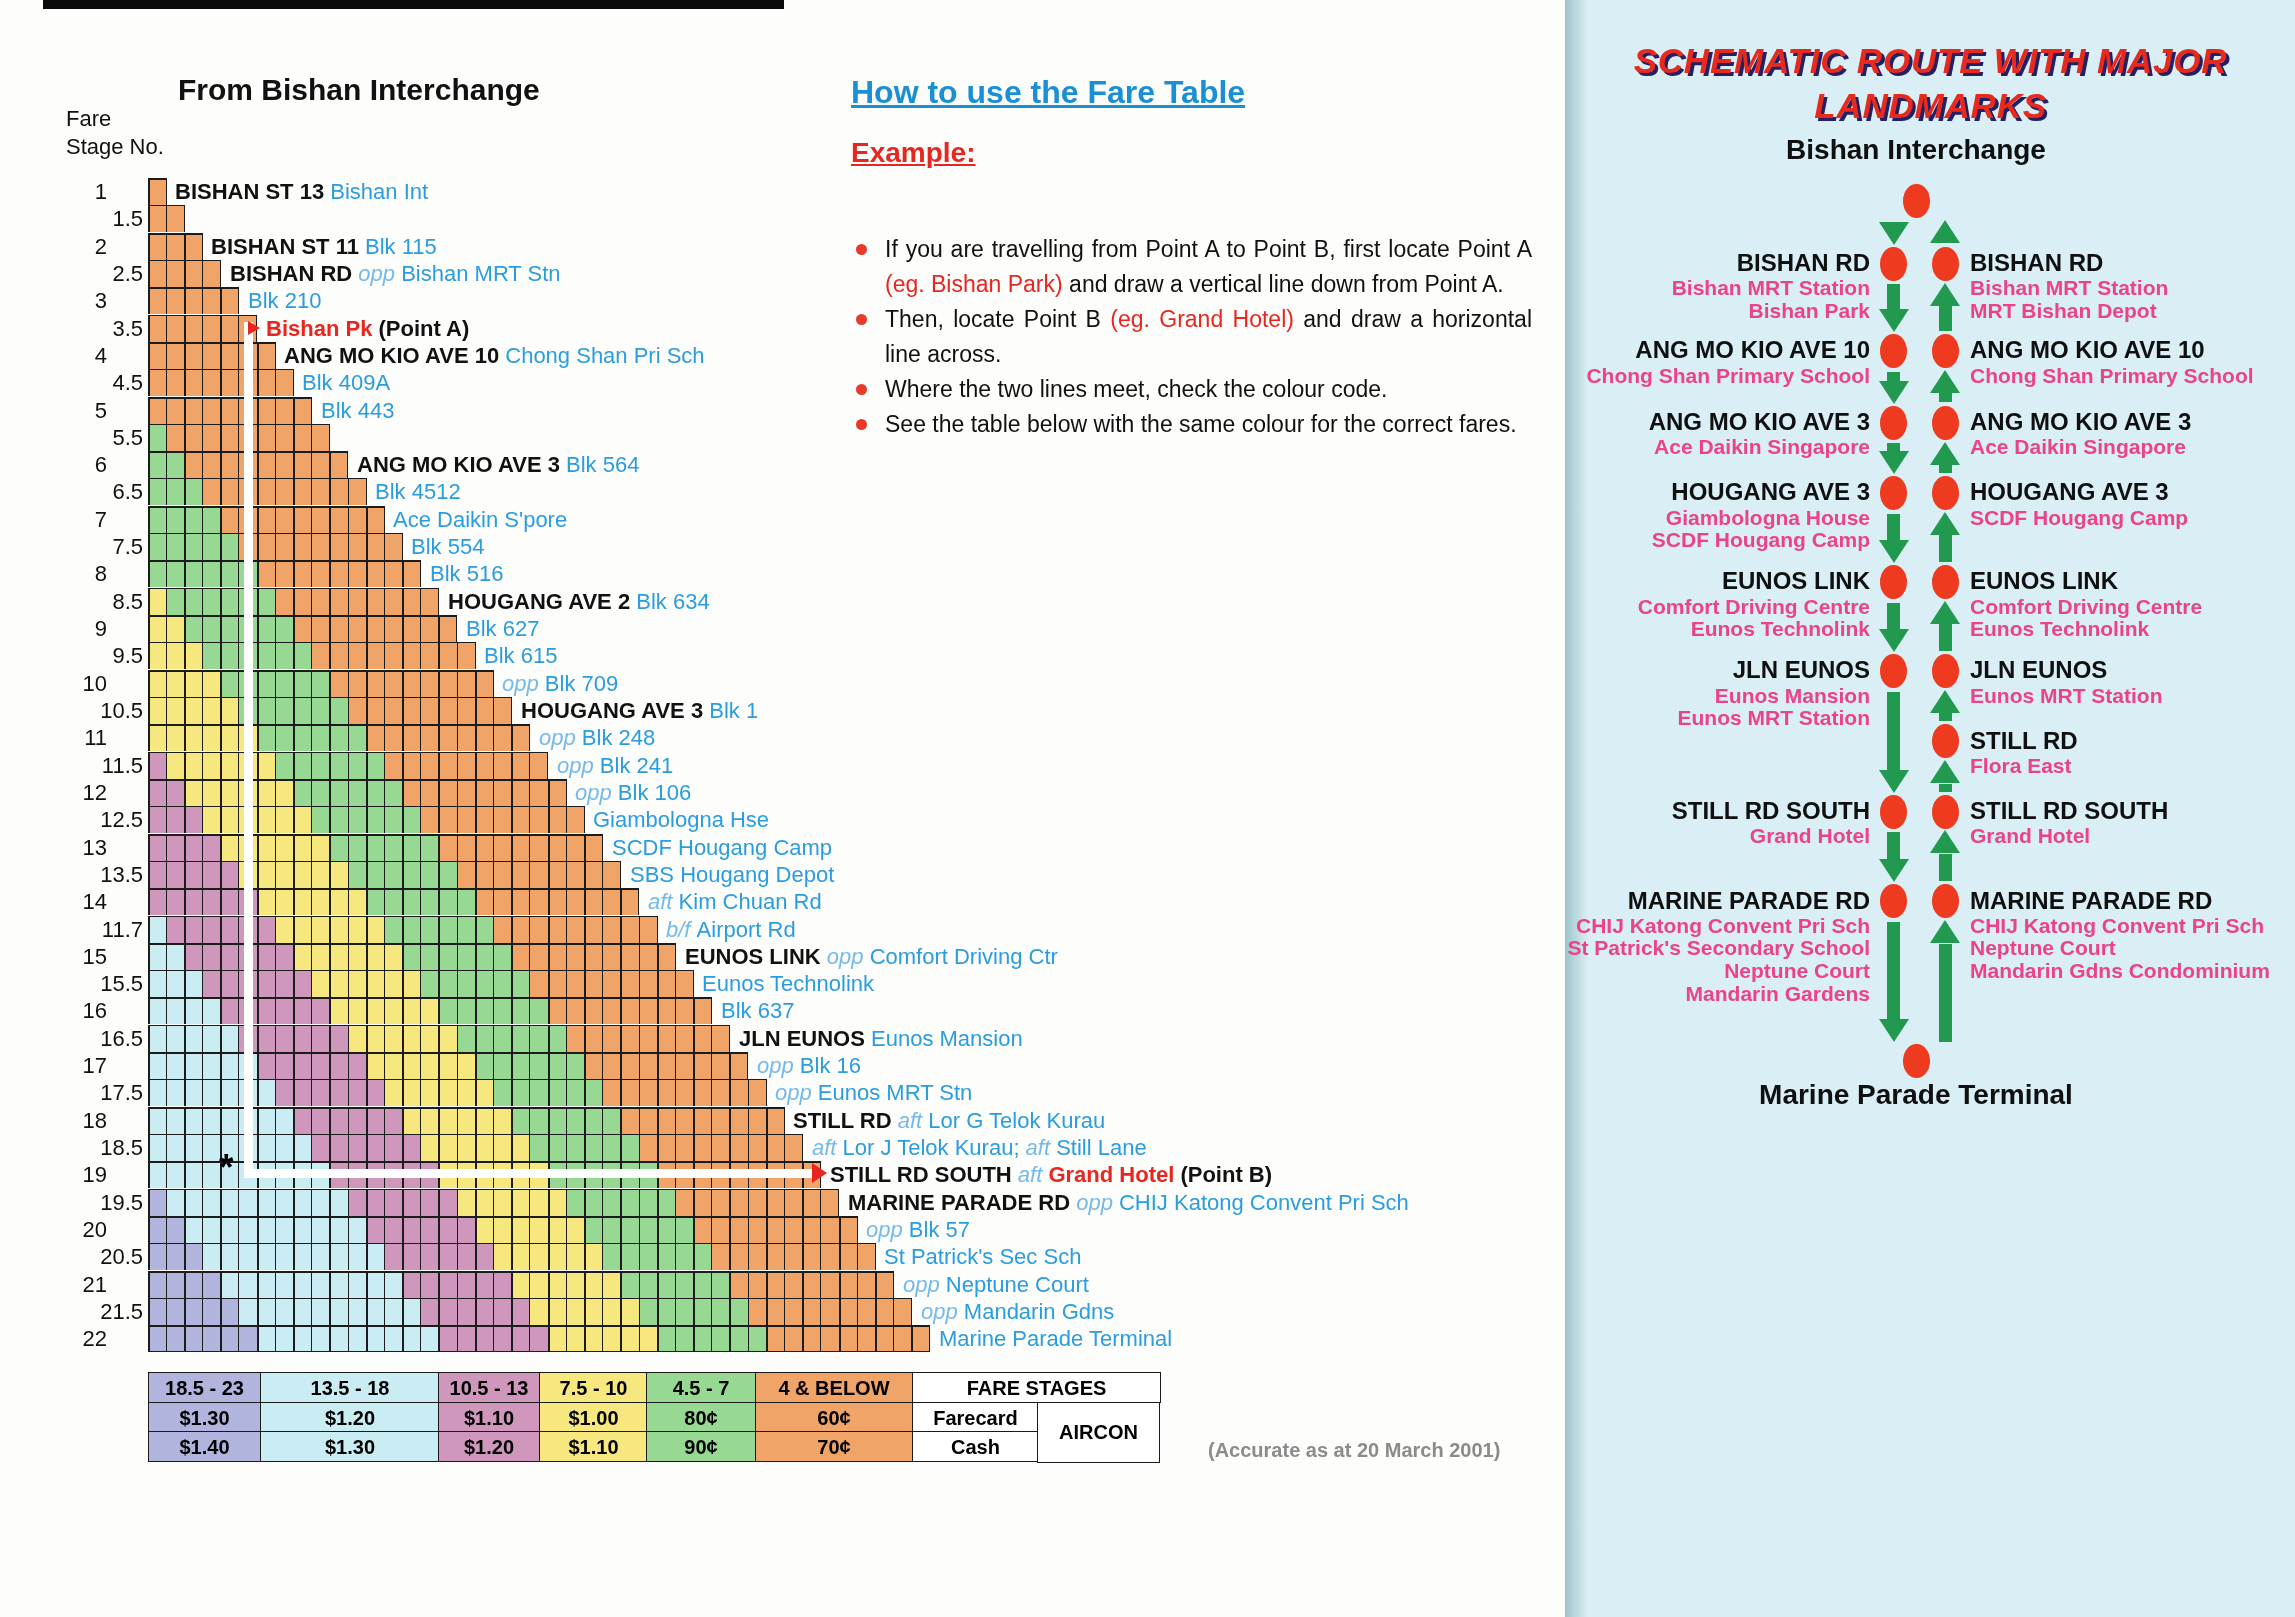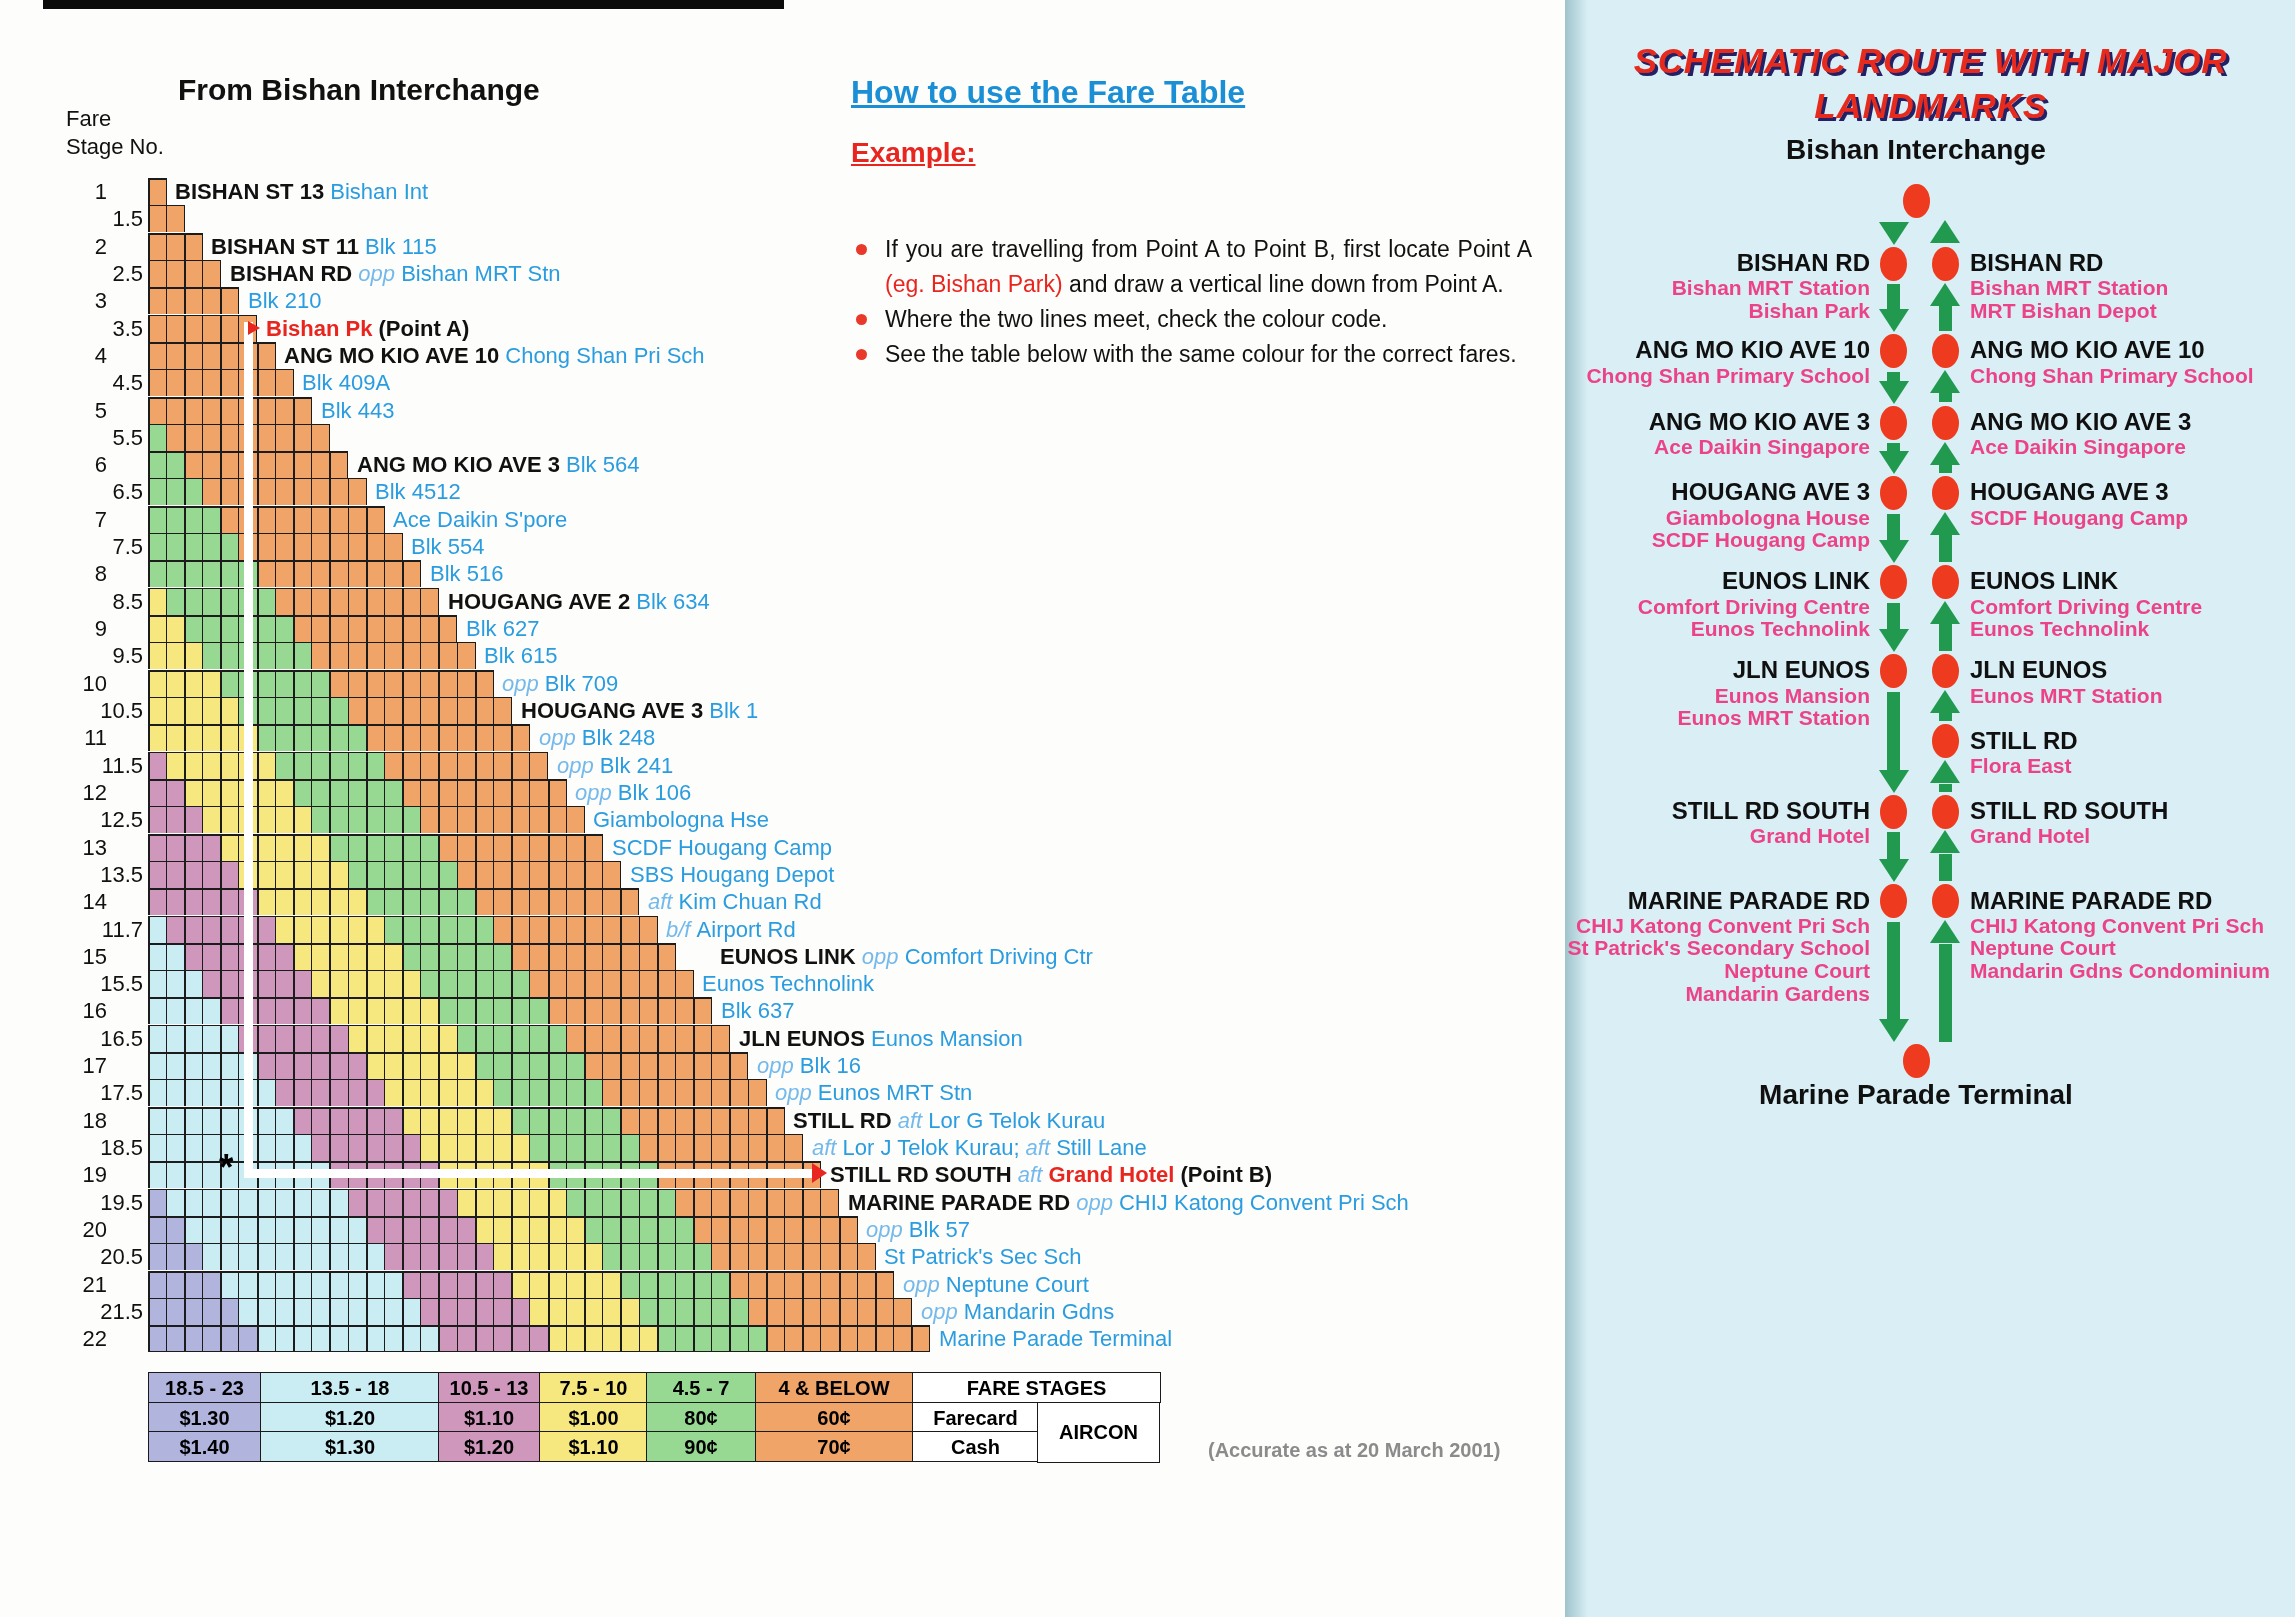--- a/index.html
+++ b/index.html
@@ -544,21 +544,21 @@
       <div class="cell" style="left: 493px; top: 943px; width: 19px; height: 27px; background: rgb(151, 216, 147); border-left: 0.8px solid rgb(28, 28, 28); border-top: 2.3px solid rgb(28, 28, 28);"></div>
       <div class="cell" style="left: 511px; top: 943px; width: 19px; height: 27px; background: rgb(240, 164, 104); border-left: 2.3px solid rgb(28, 28, 28); border-top: 2.3px solid rgb(28, 28, 28);"></div>
       <div class="cell" style="left: 529px; top: 943px; width: 19px; height: 27px; background: rgb(240, 164, 104); border-left: 0.8px solid rgb(28, 28, 28); border-top: 2.3px solid rgb(28, 28, 28);"></div>
       <div class="cell" style="left: 548px; top: 943px; width: 19px; height: 27px; background: rgb(240, 164, 104); border-left: 2.3px solid rgb(28, 28, 28); border-top: 2.3px solid rgb(28, 28, 28);"></div>
       <div class="cell" style="left: 566px; top: 943px; width: 19px; height: 27px; background: rgb(240, 164, 104); border-left: 0.8px solid rgb(28, 28, 28); border-top: 2.3px solid rgb(28, 28, 28);"></div>
       <div class="cell" style="left: 584px; top: 943px; width: 19px; height: 27px; background: rgb(240, 164, 104); border-left: 2.3px solid rgb(28, 28, 28); border-top: 2.3px solid rgb(28, 28, 28);"></div>
       <div class="cell" style="left: 602px; top: 943px; width: 19px; height: 27px; background: rgb(240, 164, 104); border-left: 0.8px solid rgb(28, 28, 28); border-top: 2.3px solid rgb(28, 28, 28);"></div>
       <div class="cell" style="left: 620px; top: 943px; width: 19px; height: 27px; background: rgb(240, 164, 104); border-left: 2.3px solid rgb(28, 28, 28); border-top: 2.3px solid rgb(28, 28, 28);"></div>
       <div class="cell" style="left: 639px; top: 943px; width: 19px; height: 27px; background: rgb(240, 164, 104); border-left: 0.8px solid rgb(28, 28, 28); border-top: 2.3px solid rgb(28, 28, 28);"></div>
       <div class="cell" style="left: 657px; top: 943px; width: 19px; height: 27px; background: rgb(240, 164, 104); border-left: 2.3px solid rgb(28, 28, 28); border-top: 2.3px solid rgb(28, 28, 28); border-right: 0.8px solid rgb(28, 28, 28);"></div>
-      <div class="rowlabel" style="left: 720px; top: 943px;"><span class="pk">EUNOS LINK </span><span class="pi">opp </span><span class="pu">Comfort Driving Ctr</span></div>
+      <div class="rowlabel" style="left: 685px; top: 943px;"><span class="pk">EUNOS LINK </span><span class="pi">opp </span><span class="pu">Comfort Driving Ctr</span></div>
       <div class="stageno" style="left: 81px; top: 970px; height: 27px; line-height: 27px;">15.5</div>
       <div class="cell" style="left: 148px; top: 970px; width: 19px; height: 27px; background: rgb(201, 237, 242); border-left: 2.3px solid rgb(28, 28, 28); border-top: 0.8px solid rgb(28, 28, 28);"></div>
       <div class="cell" style="left: 166px; top: 970px; width: 19px; height: 27px; background: rgb(201, 237, 242); border-left: 0.8px solid rgb(28, 28, 28); border-top: 0.8px solid rgb(28, 28, 28);"></div>
       <div class="cell" style="left: 184px; top: 970px; width: 19px; height: 27px; background: rgb(201, 237, 242); border-left: 2.3px solid rgb(28, 28, 28); border-top: 0.8px solid rgb(28, 28, 28);"></div>
       <div class="cell" style="left: 202px; top: 970px; width: 19px; height: 27px; background: rgb(207, 151, 188); border-left: 0.8px solid rgb(28, 28, 28); border-top: 0.8px solid rgb(28, 28, 28);"></div>
       <div class="cell" style="left: 220px; top: 970px; width: 19px; height: 27px; background: rgb(207, 151, 188); border-left: 2.3px solid rgb(28, 28, 28); border-top: 0.8px solid rgb(28, 28, 28);"></div>
       <div class="cell" style="left: 238px; top: 970px; width: 19px; height: 27px; background: rgb(207, 151, 188); border-left: 0.8px solid rgb(28, 28, 28); border-top: 0.8px solid rgb(28, 28, 28);"></div>
       <div class="cell" style="left: 257px; top: 970px; width: 19px; height: 27px; background: rgb(207, 151, 188); border-left: 2.3px solid rgb(28, 28, 28); border-top: 0.8px solid rgb(28, 28, 28);"></div>
       <div class="cell" style="left: 275px; top: 970px; width: 19px; height: 27px; background: rgb(207, 151, 188); border-left: 0.8px solid rgb(28, 28, 28); border-top: 0.8px solid rgb(28, 28, 28);"></div>
       <div class="cell" style="left: 293px; top: 970px; width: 19px; height: 27px; background: rgb(207, 151, 188); border-left: 2.3px solid rgb(28, 28, 28); border-top: 0.8px solid rgb(28, 28, 28);"></div>
@@ -1122,20 +1122,21 @@
       <div class="lgc" style="left: 912px; top: 1402px; width: 127px; height: 31px; line-height: 30px; background: rgb(255, 255, 255);">Farecard</div>
       <div class="lgc" style="left: 912px; top: 1431px; width: 127px; height: 31px; line-height: 30px; background: rgb(255, 255, 255);">Cash</div>
       <div class="lgc" style="left: 1037px; top: 1402px; width: 123px; height: 61px; line-height: 59px; background: rgb(255, 255, 255);">AIRCON</div>
     </div>
   <div id="note-accurate">(Accurate as at 20 March 2001)</div>
 
   <div id="howto-title">How to use the Fare Table</div>
   <div id="howto-example">Example:</div>
   <div id="bullets">
       <div class="bullet"><div class="dot"></div><span class="bk">If you are travelling from Point A to Point B, first locate Point A </span><span class="br">(eg. Bishan Park)</span><span class="bk"> and draw a vertical line down from Point A.</span></div>
+      <div class="bullet"><div class="dot"></div><span class="bk">Then, locate Point B </span><span class="br">(eg. Grand Hotel)</span><span class="bk"> and draw a horizontal line across.</span></div>
       <div class="bullet"><div class="dot"></div><span class="bk">Where the two lines meet, check the colour code.</span></div>
       <div class="bullet"><div class="dot"></div><span class="bk">See the table below with the same colour for the correct fares.</span></div>
     </div>
 </div>
 
 <div class="sch-title" style="top:41px;">SCHEMATIC ROUTE WITH MAJOR</div>
 <div class="sch-title" style="top:86px;">LANDMARKS</div>
 <div class="terminal-lbl" style="top:134px;">Bishan Interchange</div>
 <div class="terminal-lbl" style="top:1079px;">Marine Parade Terminal</div>
 <div id="schematic">

